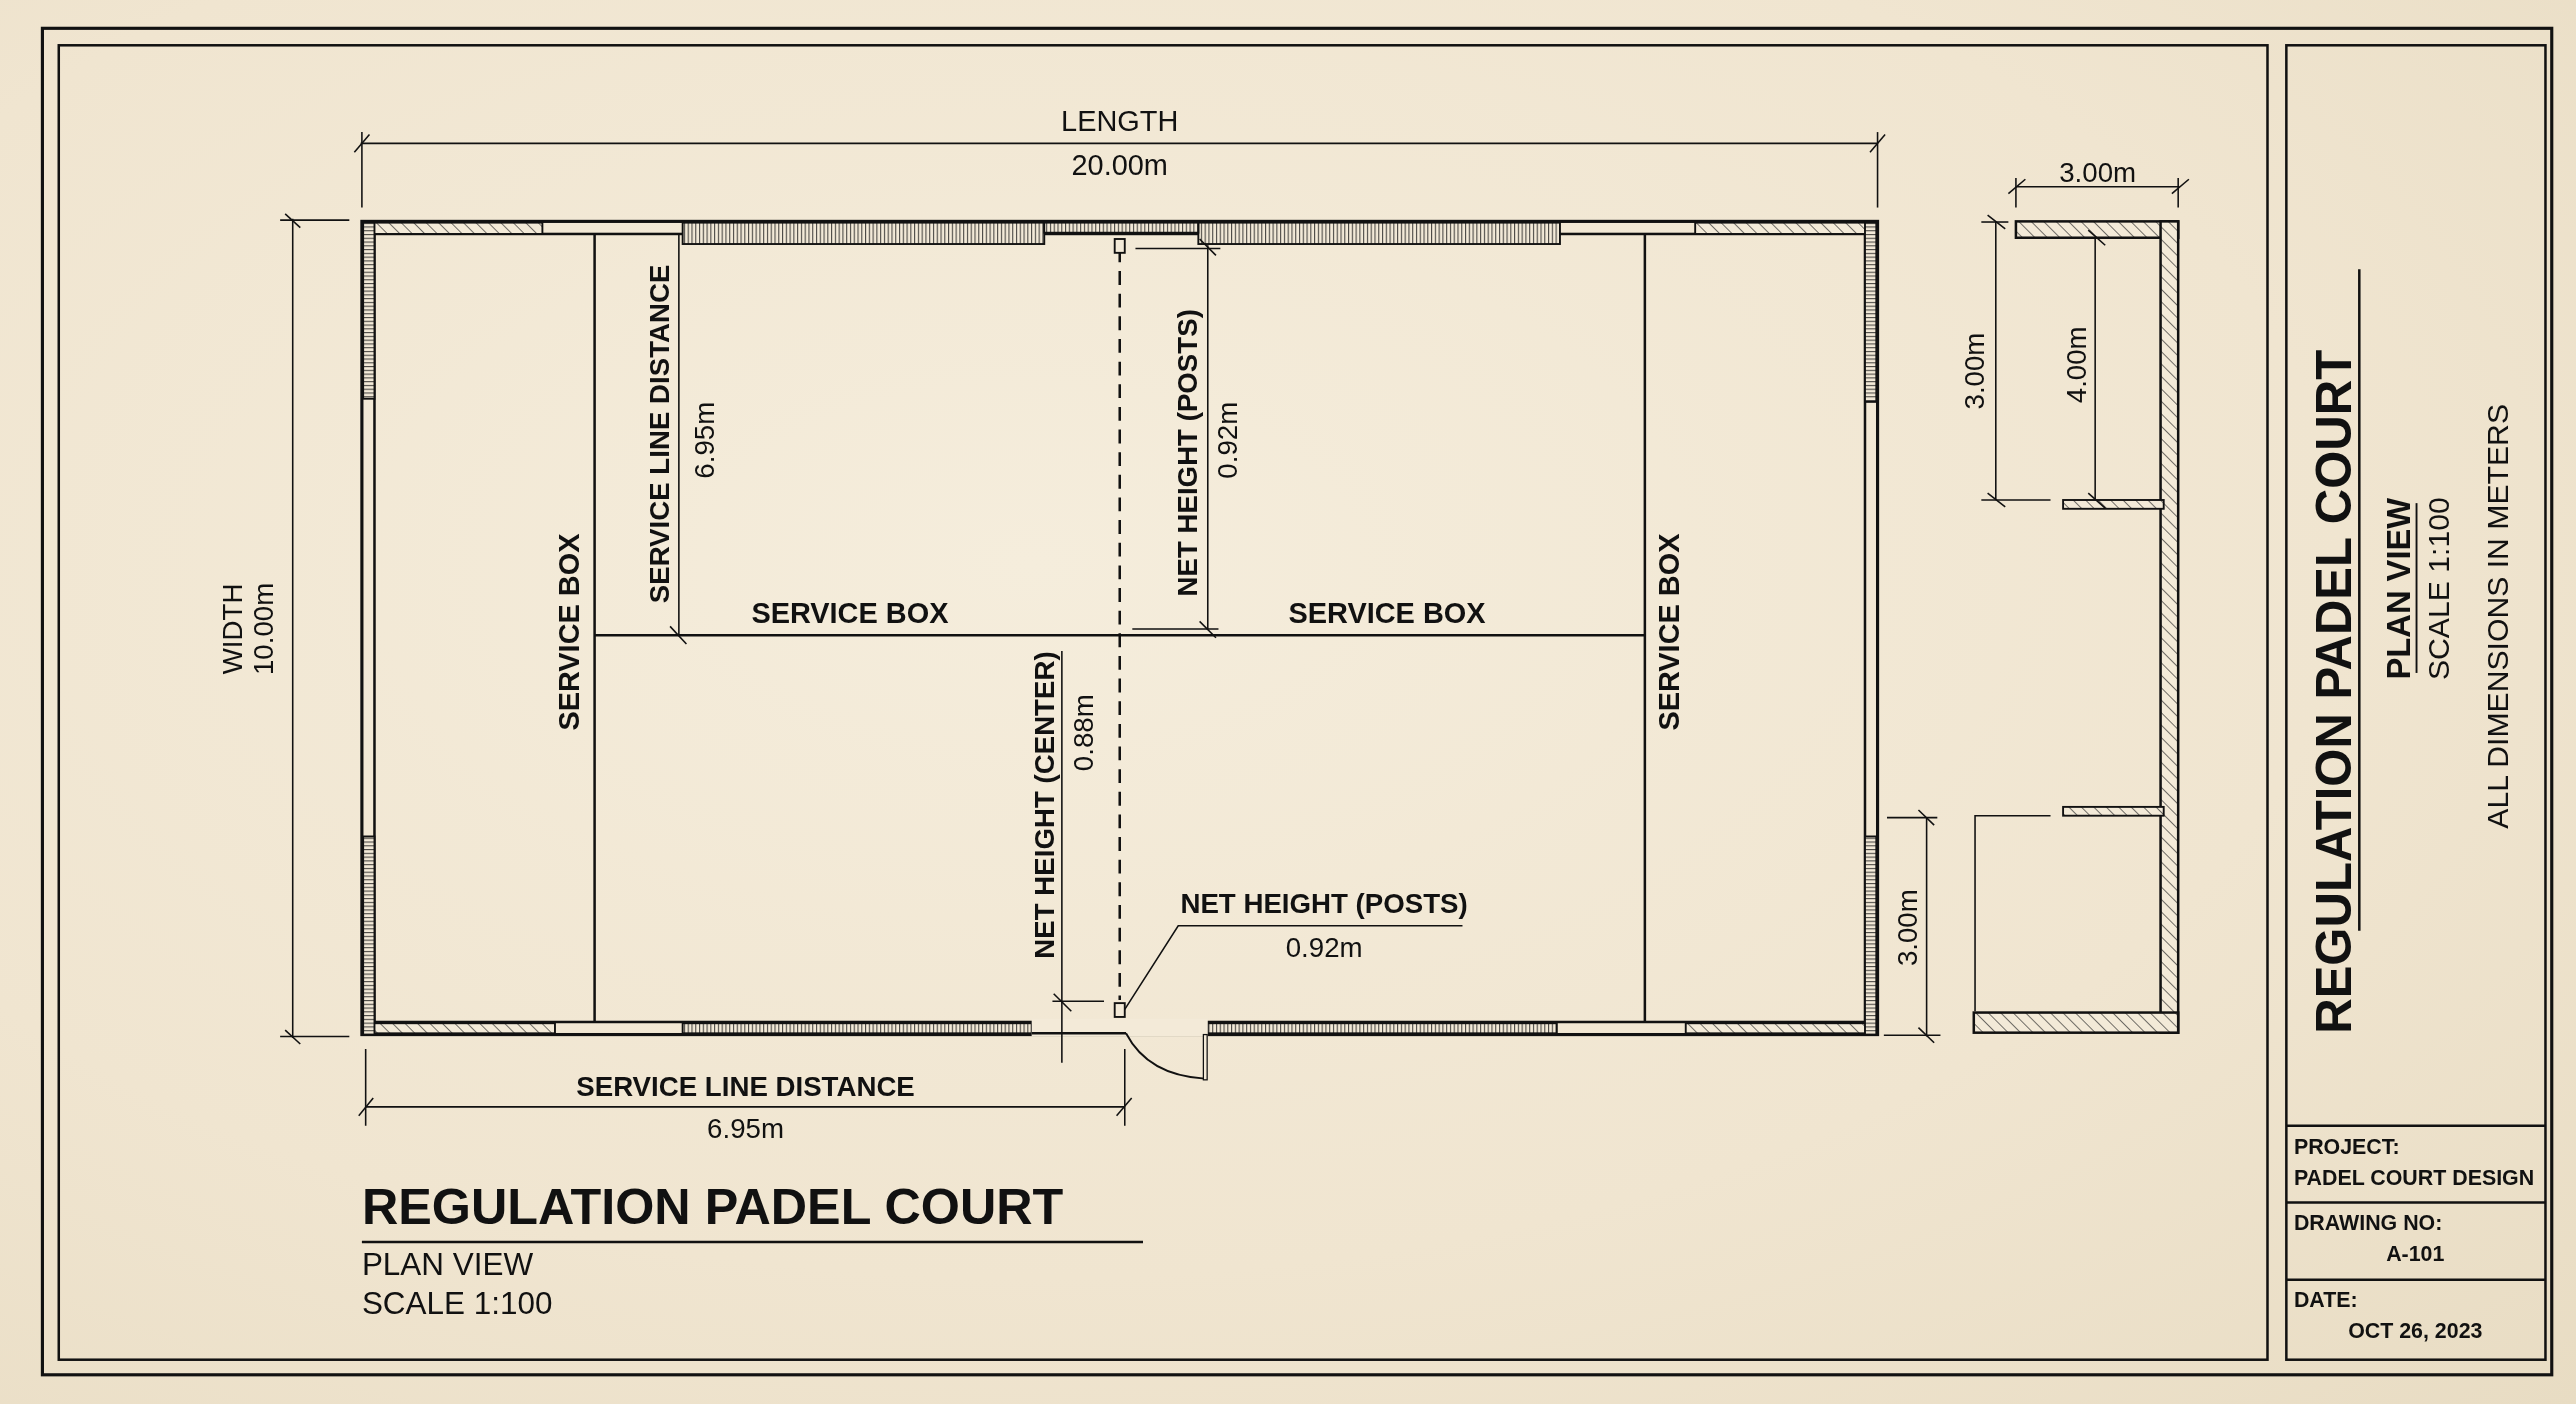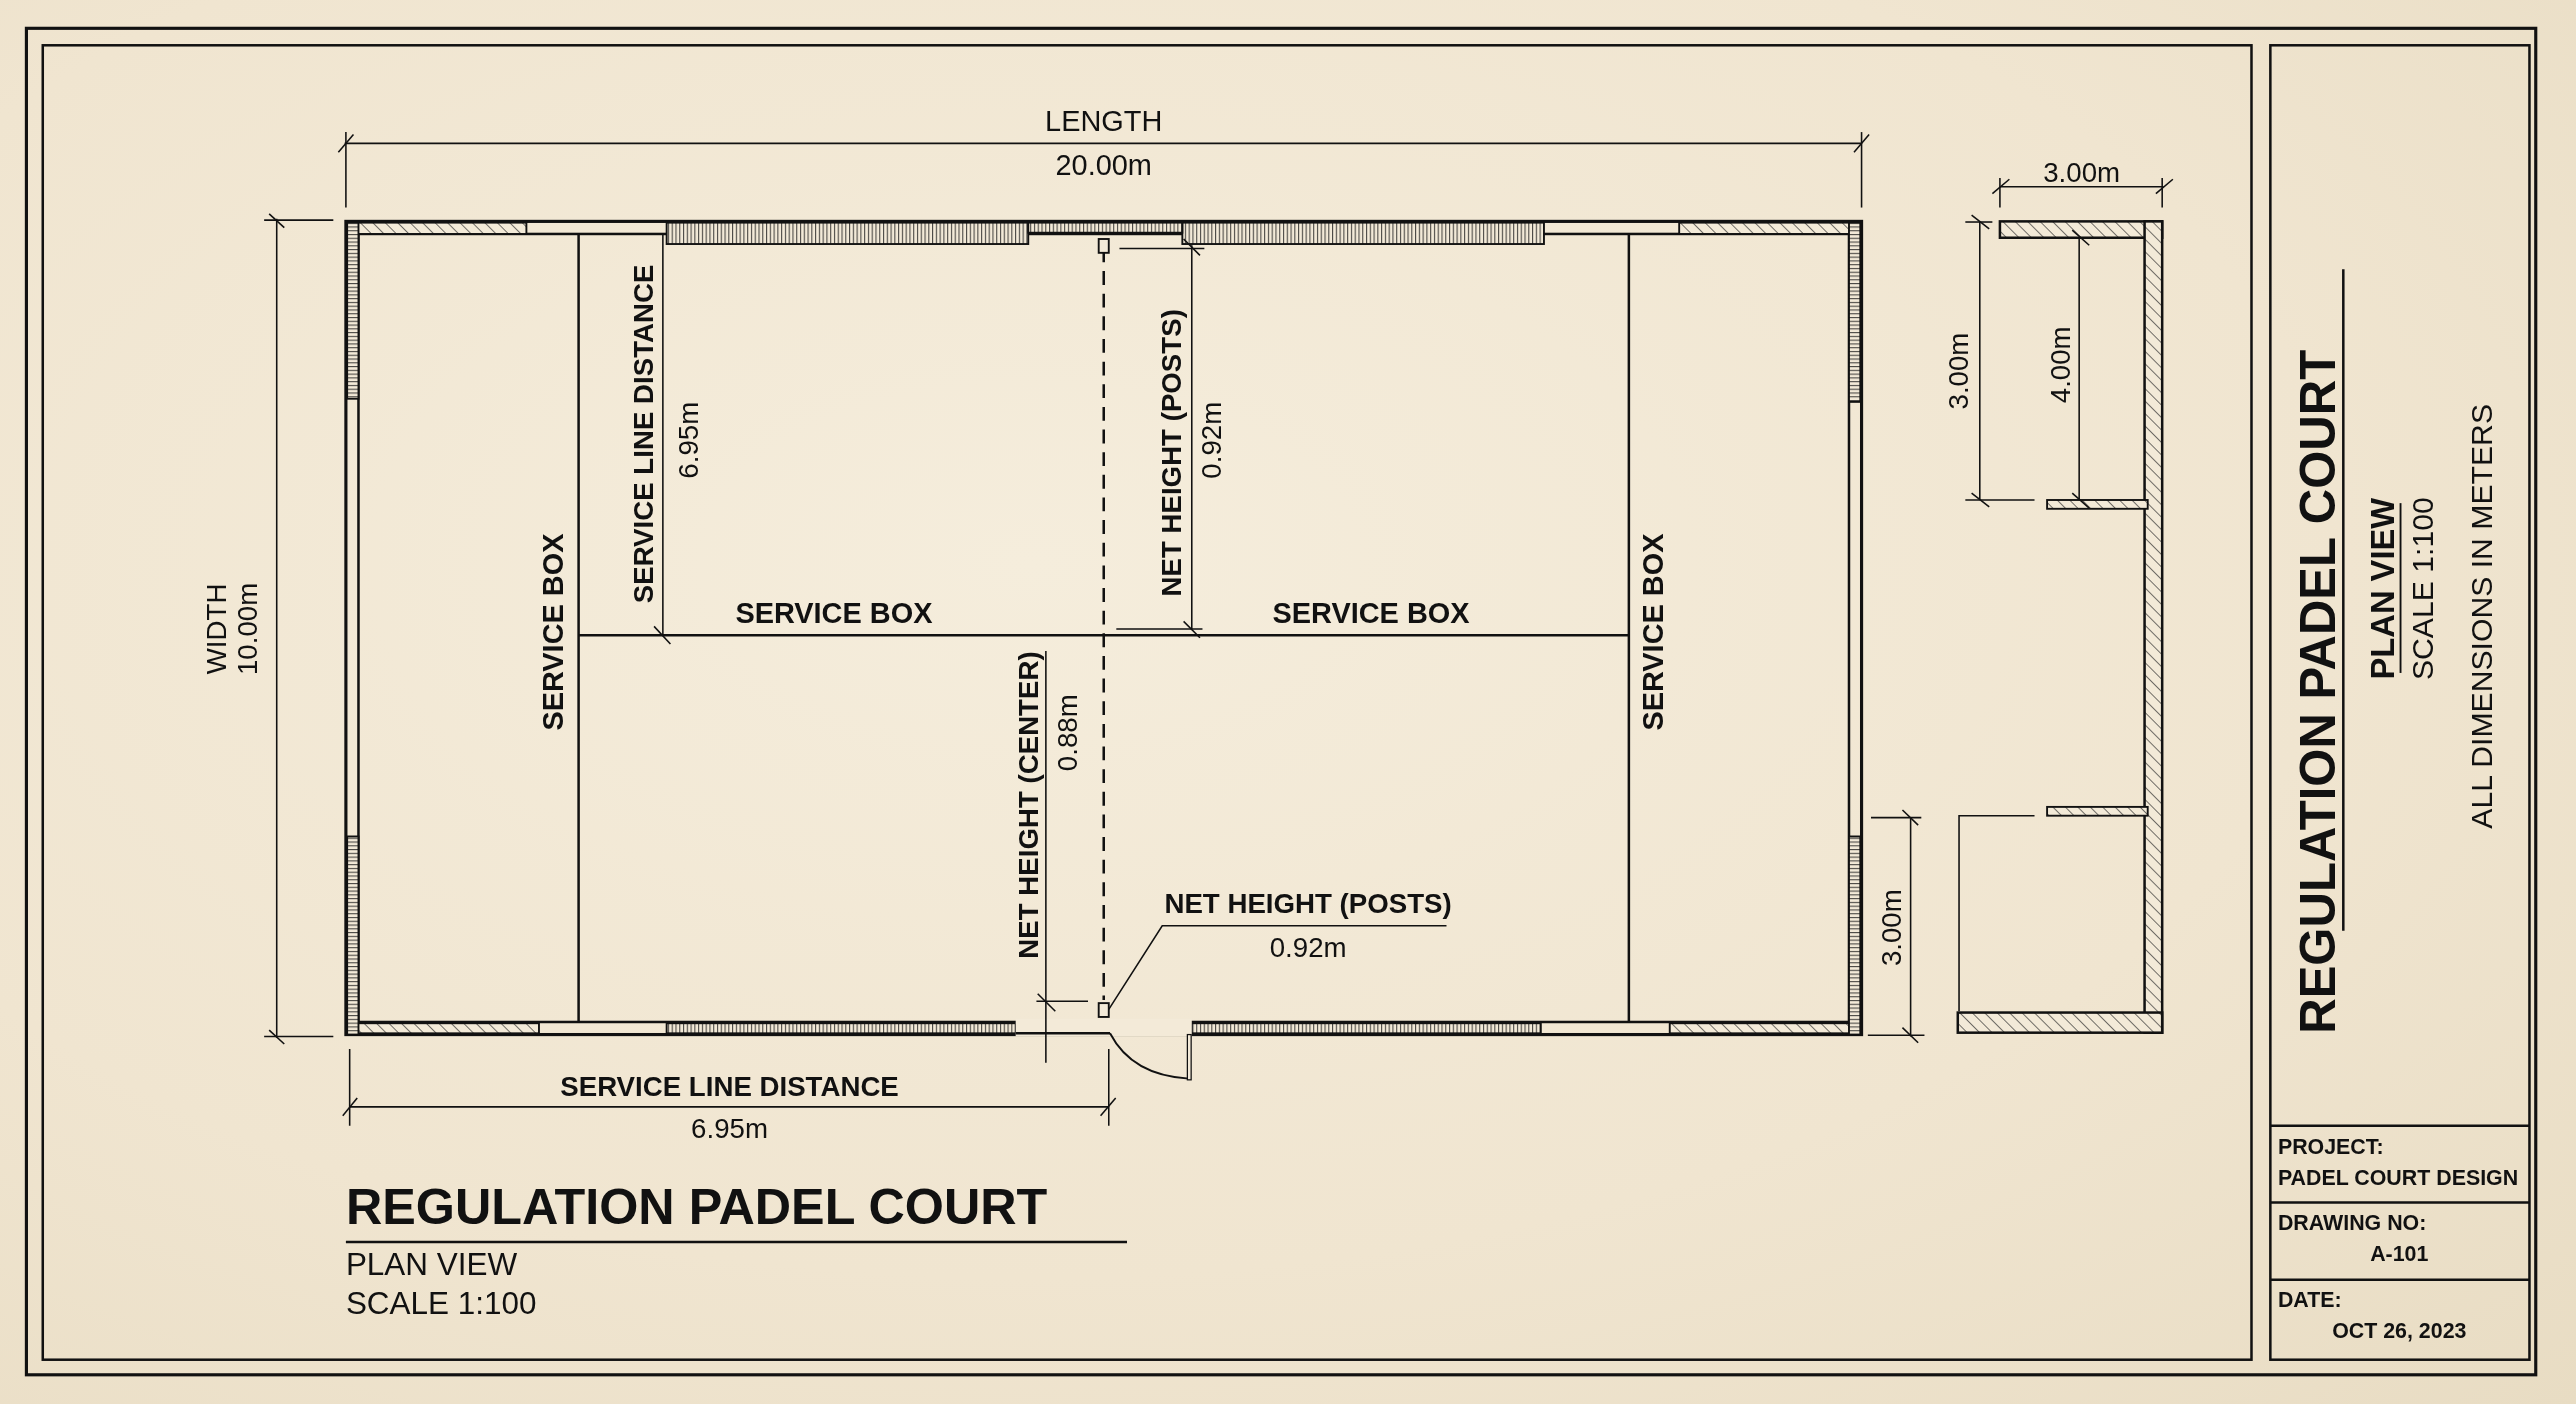--- a/index.html
+++ b/index.html
@@ -1,21 +1,21 @@
 <!DOCTYPE html>
 <html style="font-size:10px"><head>
 <meta charset="utf-8">
 <style>
   html, body { margin:0; padding:0; }
   body {
     width:2576px; height:1405px; overflow:hidden;
     background: radial-gradient(ellipse at 40% 40%, #f5eddc 0%, #f0e5d0 60%, #e8dcc3 100%);
     font-family: "Liberation Sans", sans-serif;
   }
-  #sheet { position:absolute; left:0; top:0; width:2202px; height:1405px; }
+  #sheet { position:absolute; left:0; top:0; width:2202px; height:1405px;padding-left:16px; }
   svg text { font-family: "Liberation Sans", sans-serif; fill:#111; }
 </style>
 </head>
 <body>
 
 <div id="sheet">
 <svg width="2576" height="1405" viewBox="0 0 4096 2234" xmlns="http://www.w3.org/2000/svg">
   <defs>
     <pattern id="vhatch" width="6" height="10" patternUnits="userSpaceOnUse">
       <rect width="6" height="10" fill="#f3ead8"></rect>

